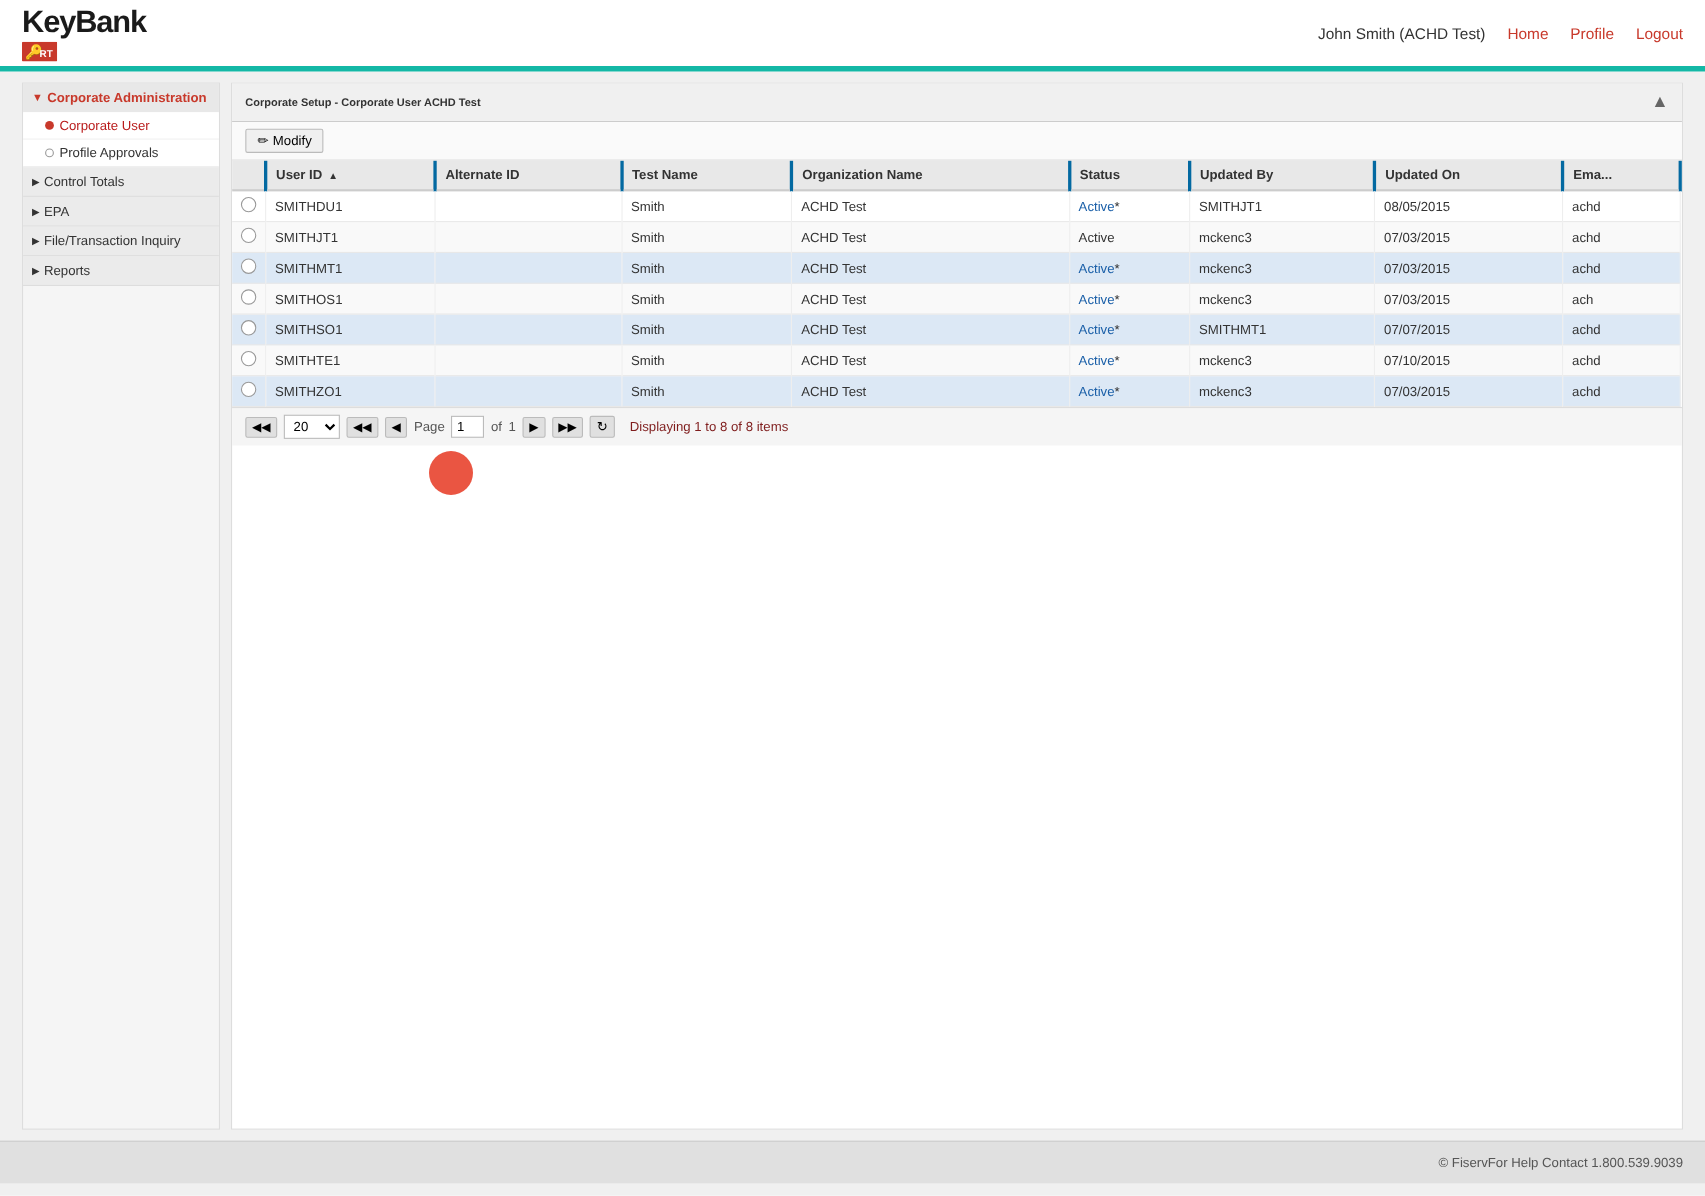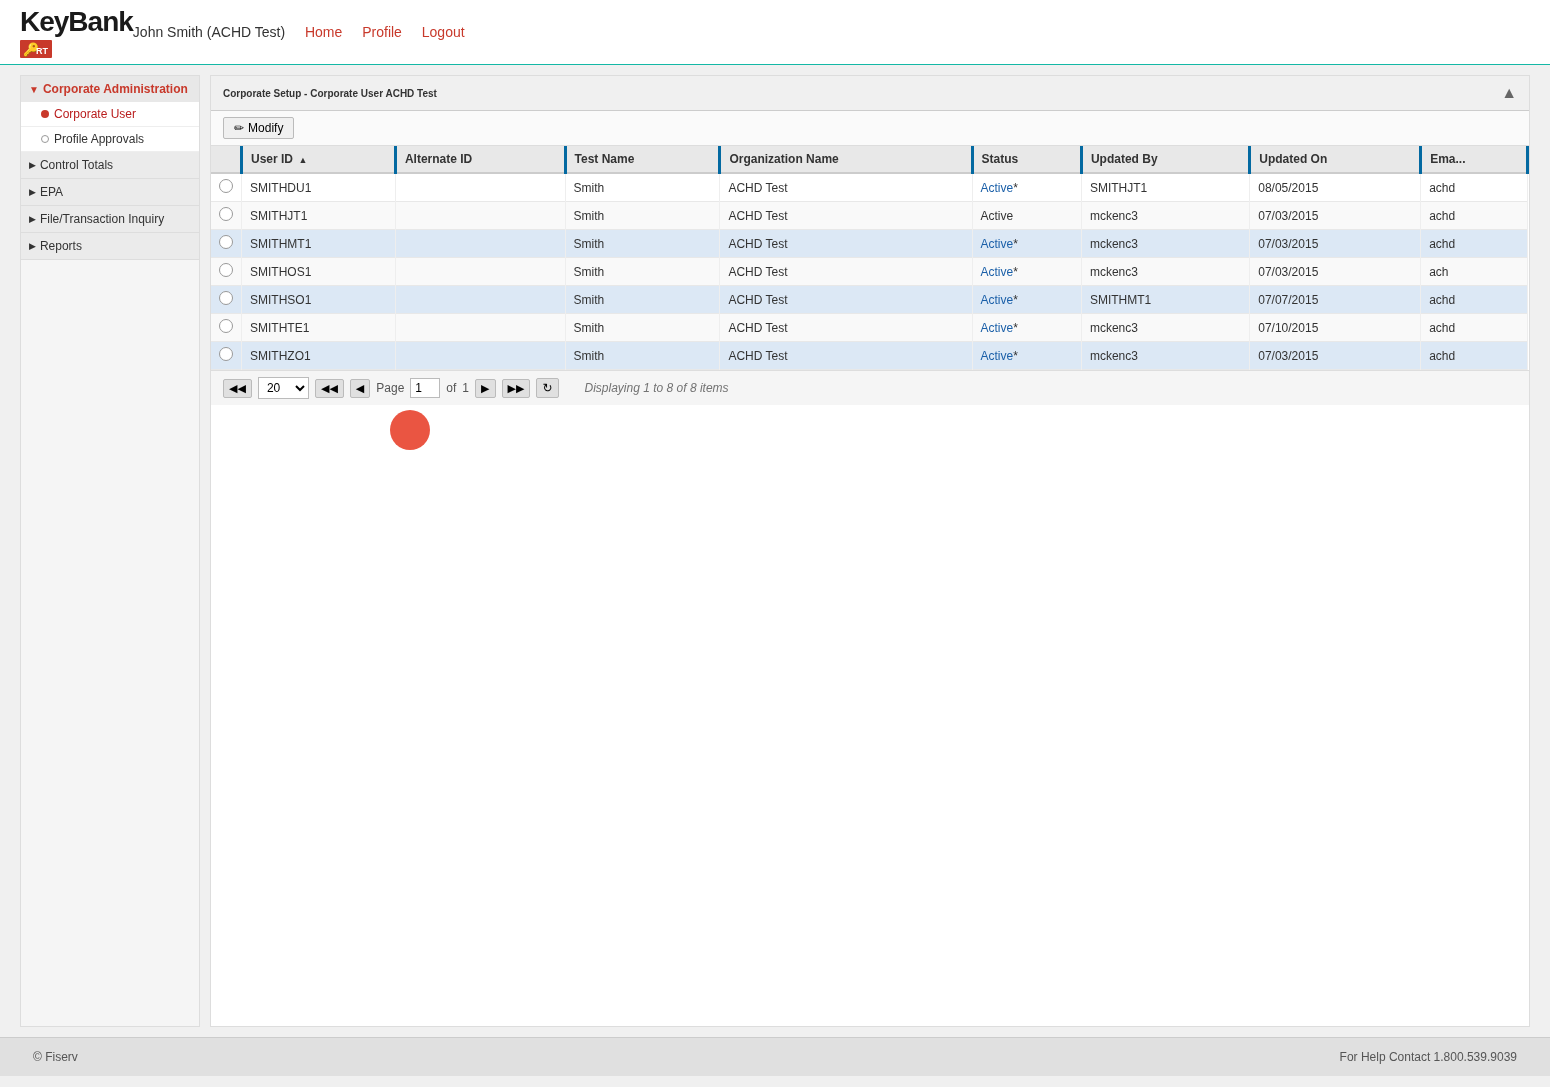--- a/index.html
+++ b/index.html
@@ -1,19 +1,19 @@
 <!DOCTYPE html>
 <html><head>
   <meta charset="utf-8">
   <style>
     * { margin: 0; padding: 0; box-sizing: border-box; }
     body { font-family: Arial, sans-serif; font-size: 12px; background: #f0f0f0; color: #333; }
 
     
-    .header { background: #fff; border-bottom: 1px solid #14b8a6; padding: 0 20px; height: 65px; display: flex; align-items: center; }
+    .header { background: #fff; border-bottom: 5px solid #14b8a6; padding: 0 20px; height: 65px; display: flex; align-items: center; justify-content: space-between; }
     .logo-area { display: flex; flex-direction: column; align-items: flex-start; }
     .header-nav { display: flex; align-items: center; gap: 8px; font-size: 14px; }
     .header-nav span { color: #333; }
     .header-nav a { color: #c8392b; text-decoration: none; }
     .nav-sep { color: #999; }
 
     
     .main-container { display: flex; padding: 10px 20px; gap: 10px; min-height: calc(100vh - 65px - 50px); }
 
     
@@ -50,24 +50,24 @@
     tbody td:first-child { width: 28px; text-align: center; }
     .radio-btn { width: 14px; height: 14px; border-radius: 50%; border: 1px solid #999; background: #fff; display: inline-block; cursor: pointer; }
     .status-link { color: #1a5fa8; text-decoration: none; }
 
     
     .pagination { display: flex; align-items: center; gap: 6px; padding: 6px 12px; border-top: 1px solid #ddd; background: #f5f5f5; font-size: 12px; }
     .page-nav-btn { background: #e0e0e0; border: 1px solid #bbb; padding: 2px 5px; cursor: pointer; font-size: 11px; border-radius: 2px; }
     .page-select { padding: 2px 4px; border: 1px solid #bbb; background: #fff; font-size: 12px; }
     .page-info { color: #555; }
     .refresh-btn { background: #e0e0e0; border: 1px solid #bbb; padding: 2px 5px; cursor: pointer; font-size: 12px; border-radius: 2px; }
-    .display-info { color: #737373; margin-left: 20px; font-style: italic; }
-
-    
-    .footer { background: #e0e0e0; border-top: 1px solid #ccc; padding: 12px 33px; display: flex; justify-content: space-between; font-size: 12px; color: #555; }
+    .display-info { color: #7f1d1d; margin-left: 8px; }
+
+    
+    .footer { background: #e0e0e0; border-top: 1px solid #ccc; padding: 12px 20px; display: flex; justify-content: flex-end; font-size: 12px; color: #555; }
 
     
     .cursor-dot { width: 40px; height: 40px; background: #e8432d; border-radius: 50%; position: fixed; left: 390px; top: 410px; opacity: 0.9; pointer-events: none; z-index: 9999; }
   </style>
 </head>
 <body>
 
 <div class="header">
   <div class="logo-area">
   <div style="display:flex; align-items:baseline; gap:0px;">

